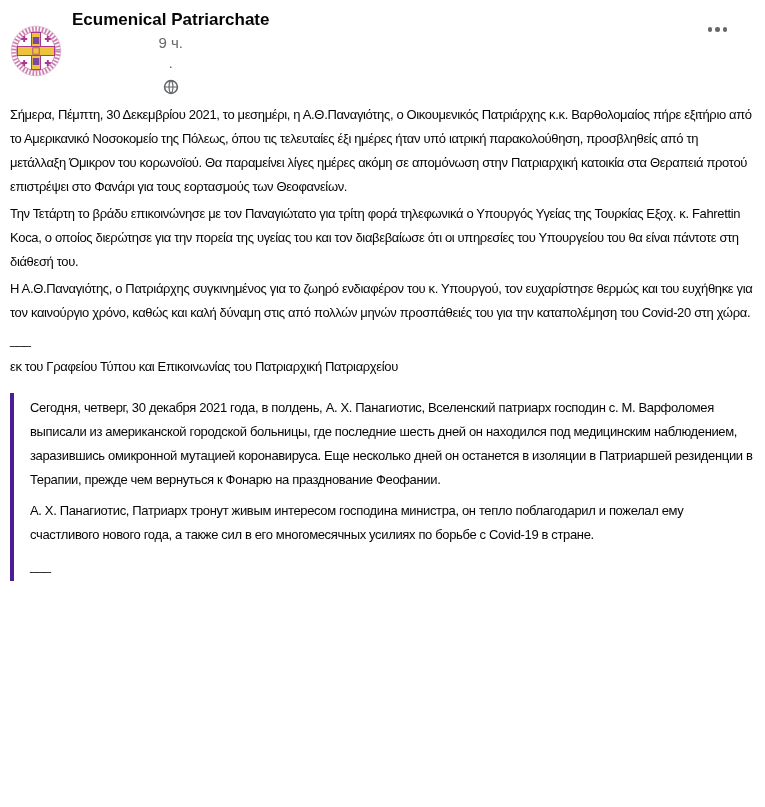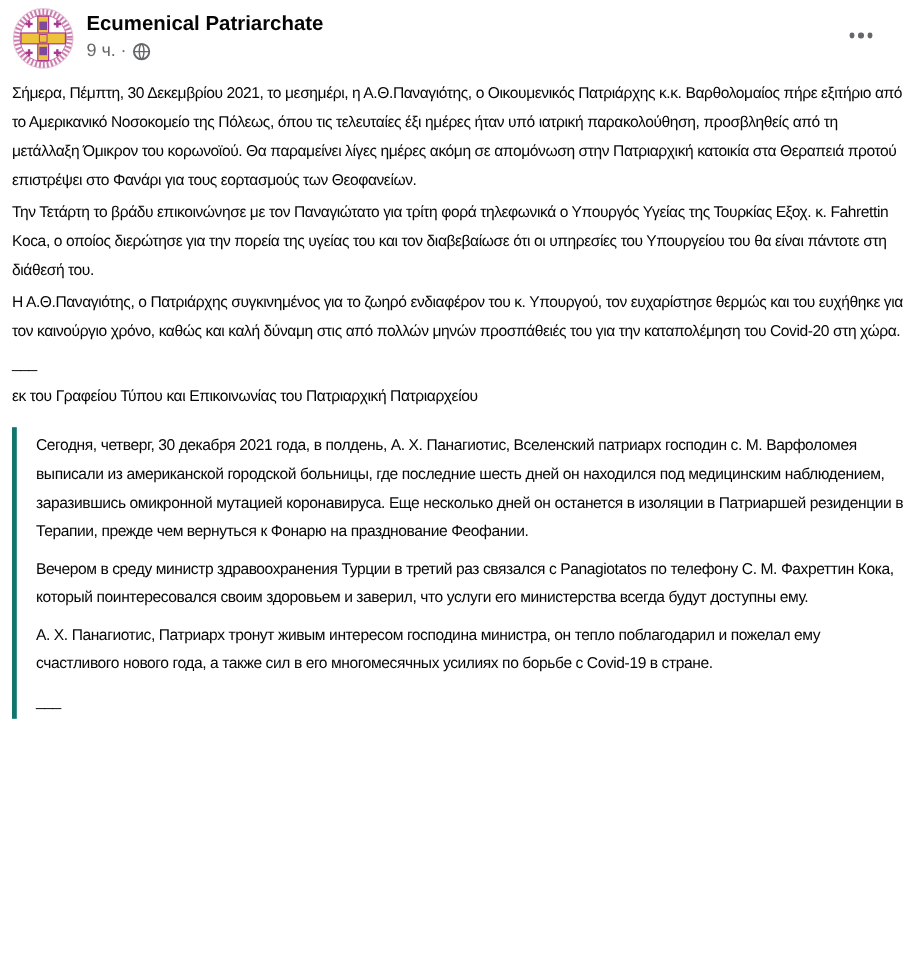--- a/index.html
+++ b/index.html
@@ -7,37 +7,37 @@
     width:765px; height:807px;
     background:#ffffff;
     overflow:hidden;
     font-family:"Liberation Sans","DejaVu Sans",sans-serif;
     color:#050505;
     -webkit-font-smoothing:antialiased;
   }
   .post-card { width:765px; }
 
   
-  .post-header { display:flex; align-items:flex-start; padding:6px 10px 4px 10px; position:relative; }
+  .post-header { display:flex; align-items:center; padding:6px 10px 4px 10px; position:relative; }
   .avatar { width:52px; height:52px; border-radius:50%; overflow:hidden; flex:0 0 auto; cursor:pointer; }
   .header-text { margin-left:10px; padding-top:3px; }
   .page-name { font-weight:700; font-size:17px; line-height:22px; color:#050505; cursor:pointer; }
-  .meta-row { display:flex; align-items:center; gap:4px; color:#65676b; font-size:15px; line-height:19px; margin-top:2px; }
+  .meta-row { display:flex; align-items:center; gap:4px; color:#65676b; font-size:15px; line-height:19px; margin-top:2px;flex-direction:column; }
   .meta-dot { color:#65676b; }
   .globe-wrap { display:inline-flex; align-items:center; }
   .menu-btn { position:absolute; right:34px; top:19px; display:flex; gap:3px; padding:8px 4px; cursor:pointer; border-radius:50%; }
   .menu-btn .mdot { width:4.5px; height:4.5px; border-radius:50%; background:#65676b; }
 
   
   .post-body { padding:4px 10px 0 10px; font-size:13px; line-height:24px; letter-spacing:-0.35px; color:#050505; }
   .post-body p { margin:0 0 3px 0; }
   .sep-line { margin:0 0 3px 0; }
 
   
-  .quote-block { margin:14px 0 0 0; border-left:4px solid #0f766e; padding:3px 0 2px 16px; }
+  .quote-block { margin:14px 0 0 0; border-left:4px solid #4c1d95; padding:3px 0 2px 16px; }
   .quote-block p { margin:0 0 7px 0; }
   .quote-block .sep-line { margin:4px 0 1px 0; }
 </style>
 </head>
 <body>
 
 <div class="post-card">
 
   <div class="post-header">
 
@@ -91,19 +91,18 @@
 
   <div class="post-body">
     <p>Σήμερα, Πέμπτη, 30 Δεκεμβρίου 2021, το μεσημέρι, η Α.Θ.Παναγιότης, ο Οικουμενικός Πατριάρχης κ.κ. Βαρθολομαίος πήρε εξιτήριο από το Αμερικανικό Νοσοκομείο της Πόλεως, όπου τις τελευταίες έξι ημέρες ήταν υπό ιατρική παρακολούθηση, προσβληθείς από τη μετάλλαξη Όμικρον του κορωνοϊού. Θα παραμείνει λίγες ημέρες ακόμη σε απομόνωση στην Πατριαρχική κατοικία στα Θεραπειά προτού επιστρέψει στο Φανάρι για τους εορτασμούς των Θεοφανείων.</p>
     <p>Την Τετάρτη το βράδυ επικοινώνησε με τον Παναγιώτατο για τρίτη φορά τηλεφωνικά ο Υπουργός Υγείας της Τουρκίας Εξοχ. κ. Fahrettin Koca, ο οποίος διερώτησε για την πορεία της υγείας του και τον διαβεβαίωσε ότι οι υπηρεσίες του Υπουργείου του θα είναι πάντοτε στη διάθεσή του.</p>
     <p>Η Α.Θ.Παναγιότης, ο Πατριάρχης συγκινημένος για το ζωηρό ενδιαφέρον του κ. Υπουργού, τον ευχαρίστησε θερμώς και του ευχήθηκε για τον καινούργιο χρόνο, καθώς και καλή δύναμη στις από πολλών μηνών προσπάθειές του για την καταπολέμηση του Covid-20 στη χώρα.</p>
     <p class="sep-line">___</p>
     <p>εκ του Γραφείου Τύπου και Επικοινωνίας του Πατριαρχική Πατριαρχείου</p>
 
     <blockquote class="quote-block">
       <p>Сегодня, четверг, 30 декабря 2021 года, в полдень, А. Х. Панагиотис, Вселенский патриарх господин с. М. Варфоломея выписали из американской городской больницы, где последние шесть дней он находился под медицинским наблюдением, заразившись омикронной мутацией коронавируса. Еще несколько дней он останется в изоляции в Патриаршей резиденции в Терапии, прежде чем вернуться к Фонарю на празднование Феофании.</p>
-      <p>Вечером в среду министр здравоохранения Турции в третий раз связался с Panagiotatos по телефону С. М. Фахреттин Кока, который поинтересовался своим здоровьем и заверил, что услуги его министерства всегда будут доступны ему.</p>
       <p>А. Х. Панагиотис, Патриарх тронут живым интересом господина министра, он тепло поблагодарил и пожелал ему счастливого нового года, а также сил в его многомесячных усилиях по борьбе с Covid-19 в стране.</p>
       <p class="sep-line">___</p>
     </blockquote>
   </div>
 
 </div>
 
 </body></html>

